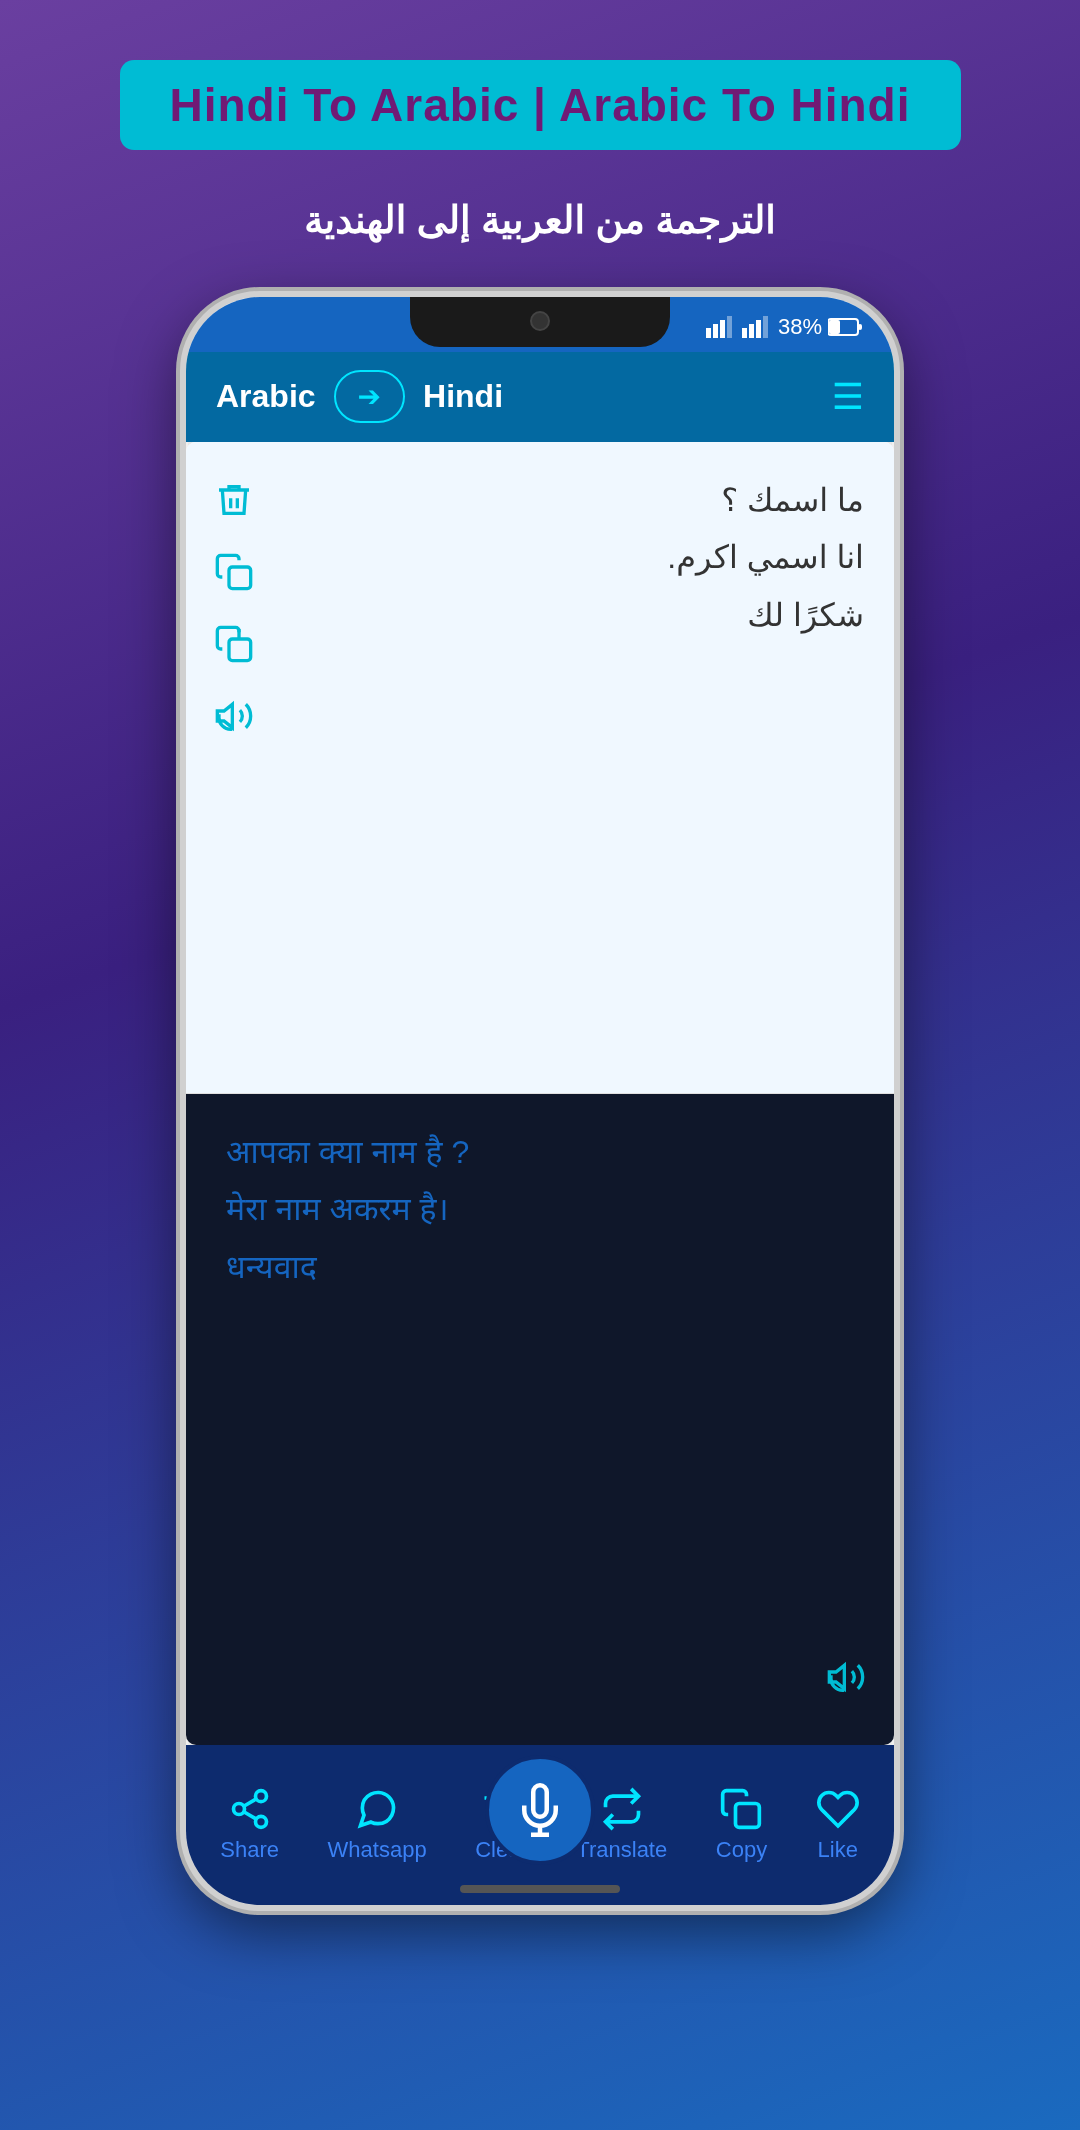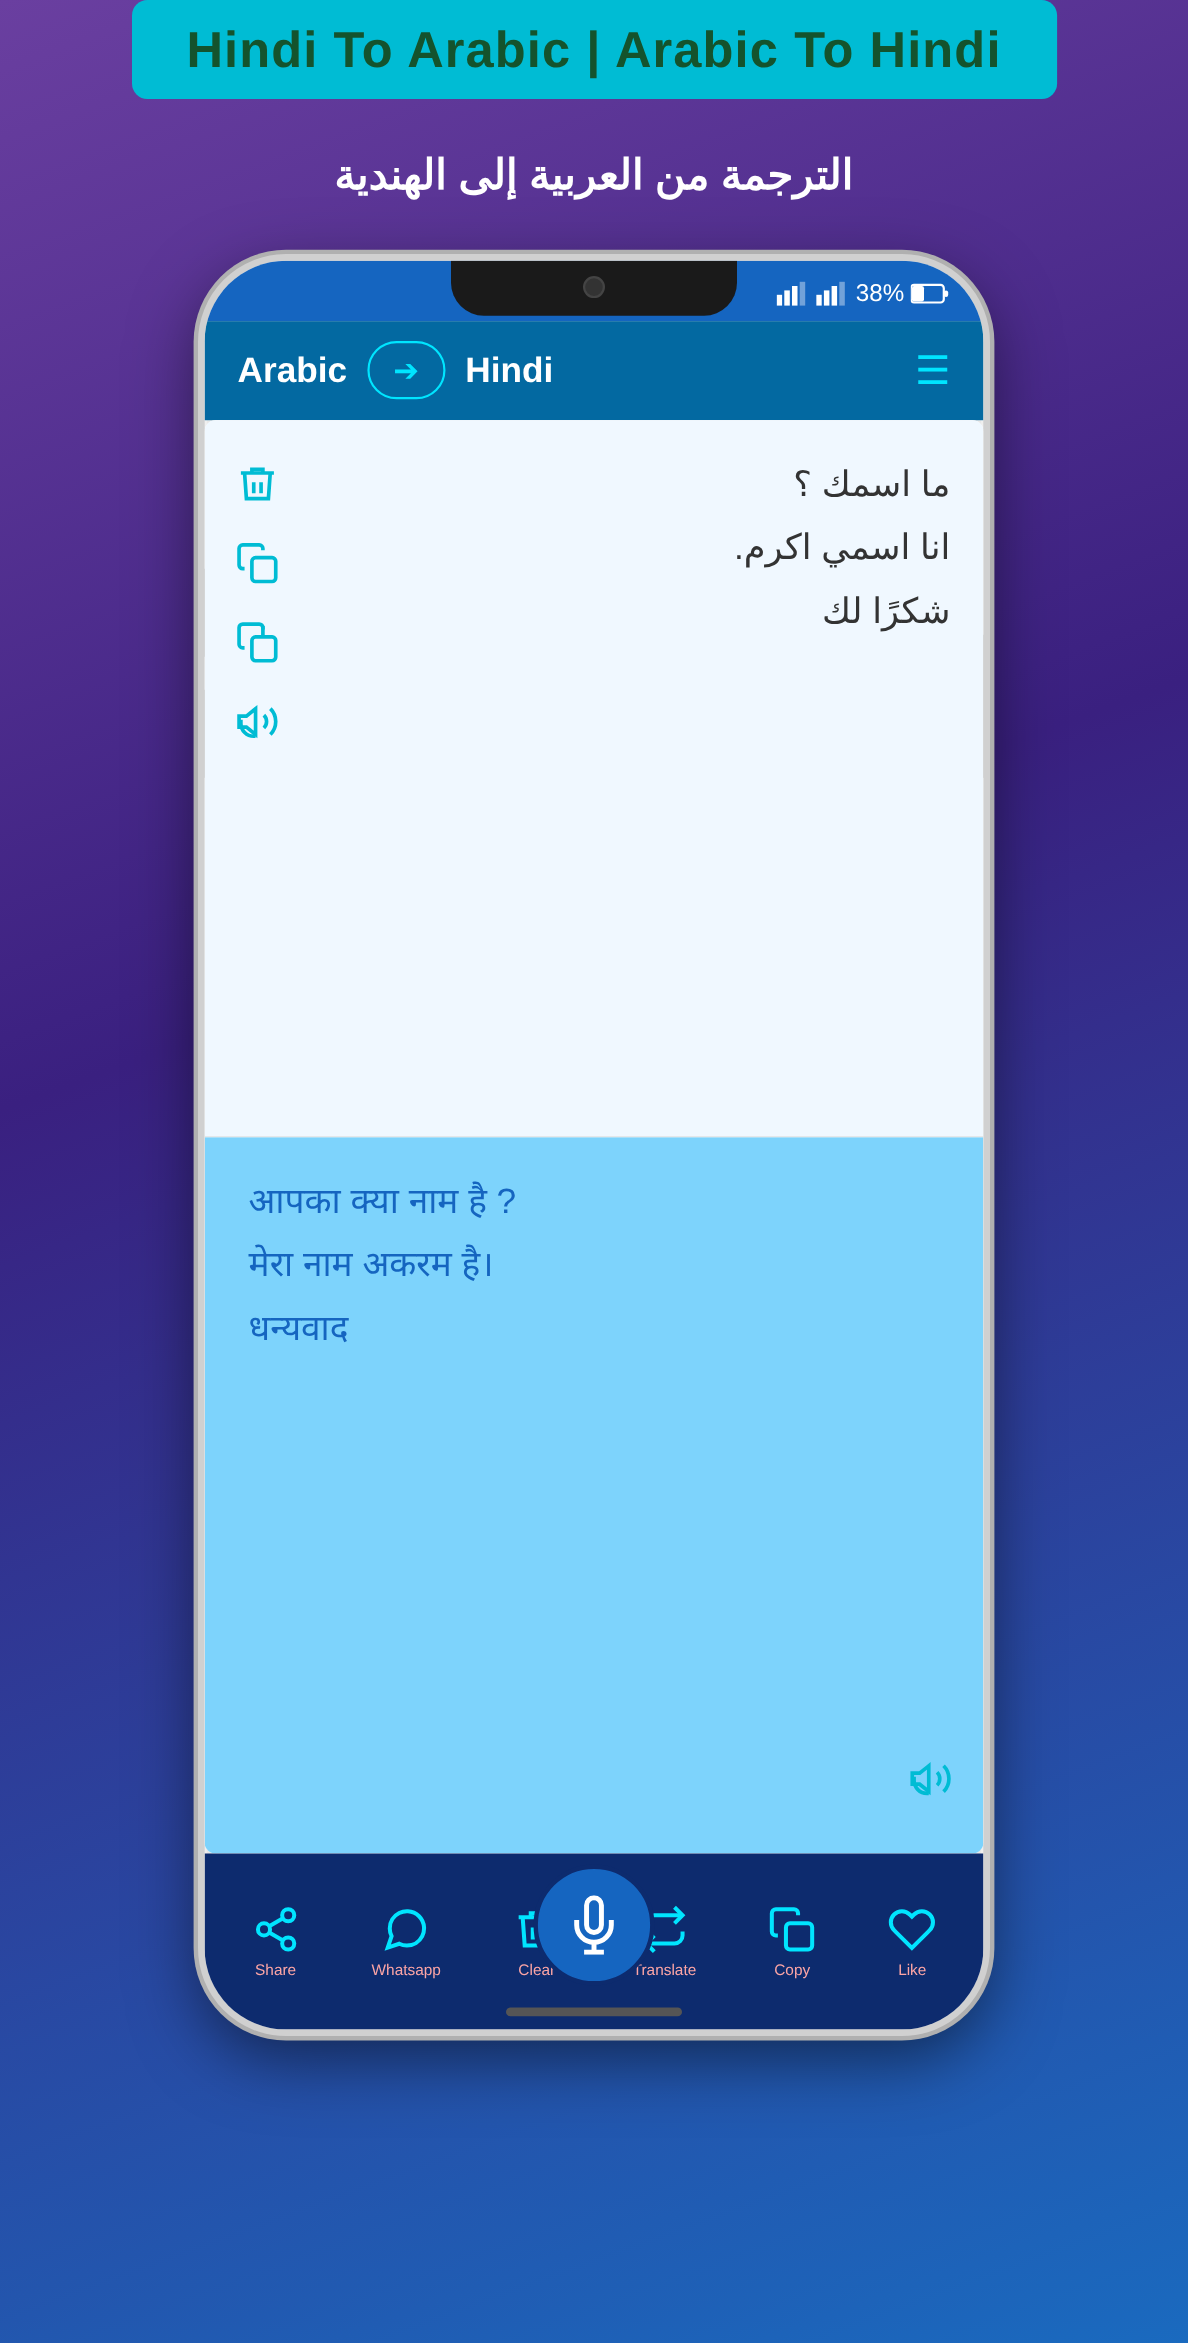--- a/index.html
+++ b/index.html
@@ -10,26 +10,27 @@
       background: linear-gradient(160deg, #6a3fa0 0%, #3a2080 40%, #1a6abf 100%);
       display: flex;
       flex-direction: column;
       align-items: center;
       justify-content: flex-start;
       font-family: Arial, sans-serif;
       overflow: hidden;
     }
 
     .header-title {
+      margin-top: 60px;
       background: #00bcd4;
       border-radius: 14px;
       padding: 18px 50px;
       font-size: 46px;
       font-weight: bold;
-      color: #14532d;
+      color: #701a75;
       letter-spacing: 1px;
     }
 
     .subtitle {
       color: white;
       text-align: center;
       margin-top: 40px;
       font-size: 38px;
       line-height: 1.6;
       direction: rtl;
@@ -198,21 +199,21 @@
       width: 40px;
       height: 40px;
       fill: none;
       stroke: #00bcd4;
       stroke-width: 2;
     }
 
     
     .output-panel {
       flex: 1;
-      background: #7dd3fc;
+      background: #0f172a;
       padding: 20px 10px 20px 20px;
       display: flex;
       flex-direction: row;
       position: relative;
     }
 
     .hindi-text-area {
       flex: 1;
       text-align: left;
       direction: ltr;
@@ -252,22 +253,22 @@
 
     .nav-item svg {
       width: 44px;
       height: 44px;
       fill: none;
       stroke: #00e5ff;
       stroke-width: 2;
     }
 
     .nav-label {
-      color: #fca5a5;
-      font-size: 14px;
+      color: #3b82f6;
+      font-size: 22px;
     }
 
     .mic-btn {
       width: 110px;
       height: 110px;
       background: #1565c0;
       border-radius: 50%;
       display: flex;
       align-items: center;
       justify-content: center;

